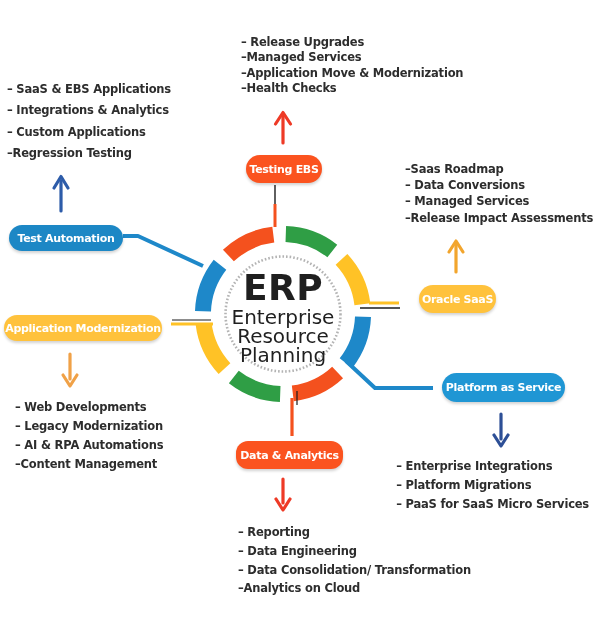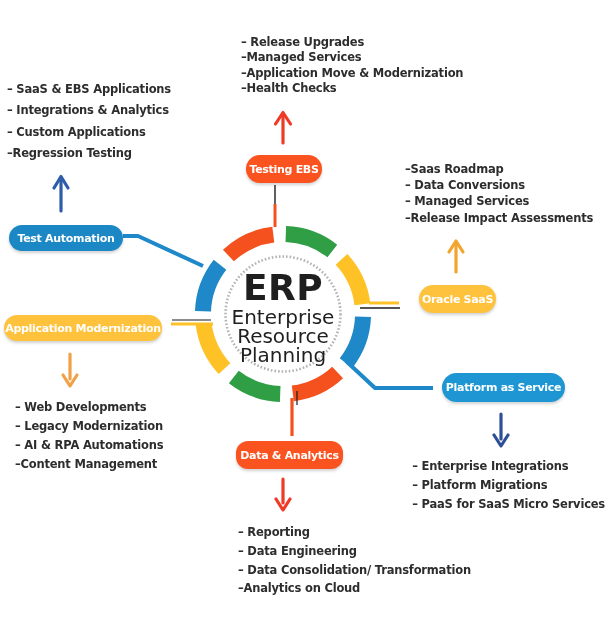--- a/index.html
+++ b/index.html
@@ -117,21 +117,21 @@
     <div>–Health Checks</div>
   </div>
 
   <div class="bullet-list" style="left: 405px; top: 161px; line-height: 16.2px; color: rgb(45, 45, 45);">
     <div>–Saas Roadmap</div>
     <div>– Data Conversions</div>
     <div>– Managed Services</div>
     <div>–Release Impact Assessments</div>
   </div>
 
-  <div class="bullet-list" style="right: 4px; top: 457px; line-height: 19px; text-align: left; color: rgb(45, 45, 45);">
+  <div class="bullet-list" style="right: 20px; top: 457px; line-height: 19px; text-align: left; color: rgb(45, 45, 45);">
     <div>– Enterprise Integrations</div>
     <div>– Platform Migrations</div>
     <div>– PaaS for SaaS Micro Services</div>
   </div>
 
   <div class="bullet-list" style="left: 15px; top: 398px; line-height: 19px; color: rgb(45, 45, 45);">
     <div>– Web Developments</div>
     <div>– Legacy Modernization</div>
     <div>– AI &amp; RPA Automations</div>
     <div>–Content Management</div>

